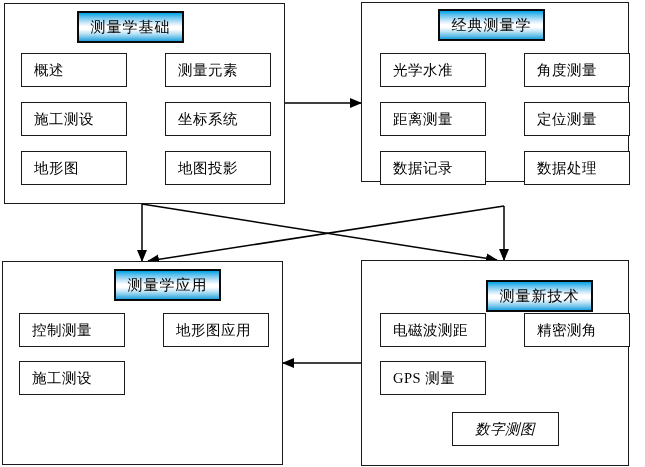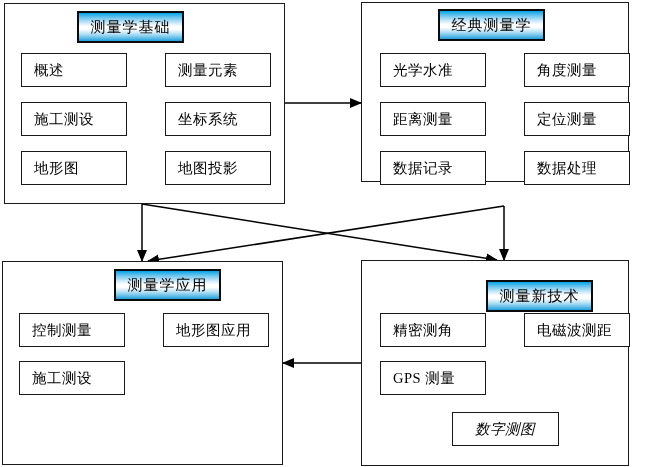--- a/index.html
+++ b/index.html
@@ -143,20 +143,20 @@
     <div class="qitems">
       <div class="qitem">控制测量</div>
       <div class="qitem">地形图应用</div>
       <div class="qitem">施工测设</div>
     </div>
   </div>
 
   <div class="quad q-br">
     <div class="qtitle">测量新技术</div>
     <div class="qitems">
+      <div class="qitem">电磁波测距</div>
       <div class="qitem">精密测角</div>
-      <div class="qitem">电磁波测距</div>
       <div class="qitem">GPS 测量</div>
       <div class="qitem center-span">数字测图</div>
     </div>
   </div>
 
 </div>
 
 </body></html>

